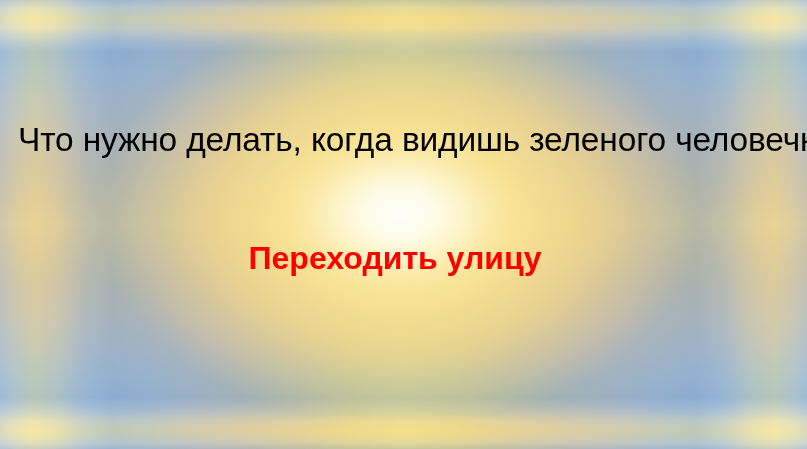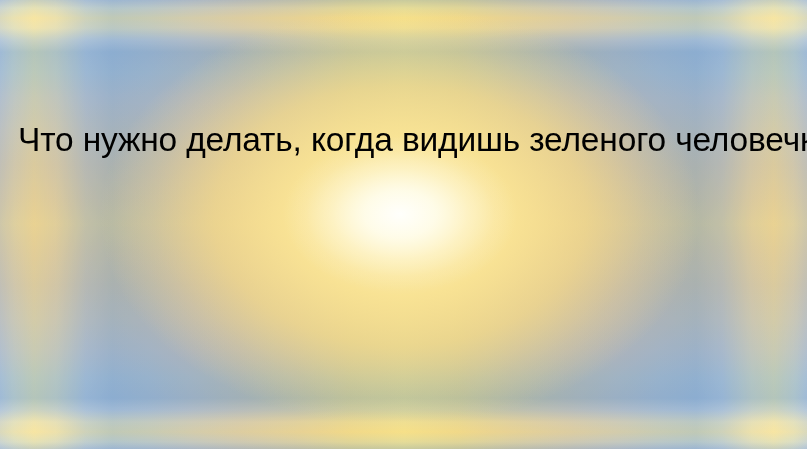--- a/index.html
+++ b/index.html
@@ -146,15 +146,16 @@
 <div id="slide">
 
   <div class="bg-layer bg-vert"></div>
   <div class="bg-layer bg-horz"></div>
   <div class="bg-layer bg-glow"></div>
   <div class="bg-layer bg-core"></div>
 
   <div class="text-layer">
     <div id="question-text">Что нужно делать, когда видишь зеленого человечка?</div>
 
+    <div id="answer-text">Переходить улицу</div>
   </div>
 
 </div>
 
 </body></html>

